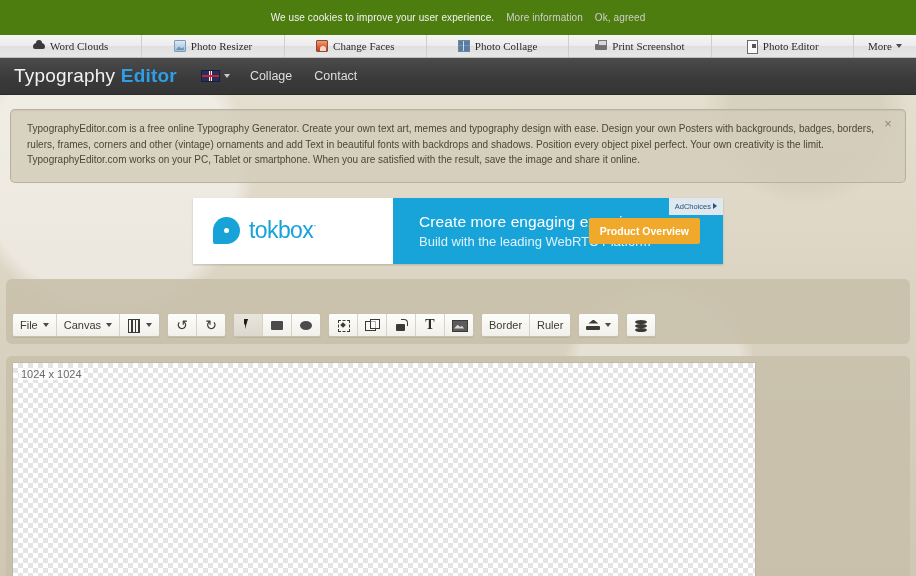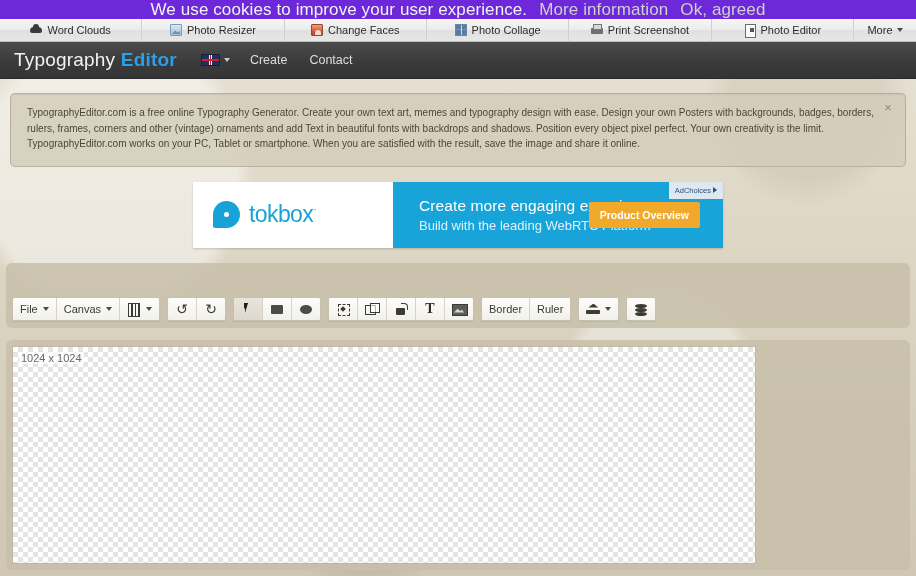--- a/index.html
+++ b/index.html
@@ -20,46 +20,47 @@
       radial-gradient(circle at 12% 30%, rgba(255,255,255,.45) 0 14%, transparent 16%),
       radial-gradient(circle at 72% 66%, rgba(255,255,255,.35) 0 11%, transparent 13%),
       radial-gradient(circle at 40% 88%, rgba(160,150,130,.22) 0 9%, transparent 12%),
       radial-gradient(circle at 88% 18%, rgba(160,150,130,.18) 0 8%, transparent 11%),
       linear-gradient(180deg, #e9e4d7 0%, #ded7c6 40%, #cfc7b3 100%);
     position: relative;
   }
 
   
   .cookie-bar {
-    height: 19px;
-    background: #6d28d9;
+    height: 35px;
+    background: #4d7c0f;
     color: #d9d9d9;
     display: flex;
     align-items: center;
     justify-content: center;
     gap: 12px;
-    font-size: 17px;
+    font-size: 10px;
     letter-spacing: .1px;
   }
   .cookie-bar .cookie-text { color: #f2f2f2; }
   .cookie-bar .cookie-link {
     color: #cfcfcf;
     text-decoration: none;
     cursor: pointer;
   }
 
   
   .net-bar {
     height: 23px;
     display: flex;
     align-items: stretch;
     background: linear-gradient(180deg, #f6f6f6 0%, #ececec 48%, #e0e0e0 52%, #e7e7e7 100%);
     border-bottom: 1px solid #bdbdbd;
     font-size: 11px;
     color: #2b2b2b;
+    font-family: Liberation Serif, serif;
   }
   .net-item {
     flex: 1 1 0;
     display: flex;
     align-items: center;
     justify-content: center;
     gap: 5px;
     border-right: 1px solid #cfcfcf;
     cursor: pointer;
     white-space: nowrap;
@@ -648,21 +649,21 @@
   <div class="brand">
     <span class="b1">Typography</span>
     <span class="b2">Editor</span>
   </div>
 
   <div class="lang">
     <span class="flag"></span>
     <span class="caret-dn-light"></span>
   </div>
 
-  <a class="nav-link">Create</a>
+  <a class="nav-link">Collage</a>
   <a class="nav-link">Contact</a>
 </div>
 
 <div class="welcome">
   <div class="welcome-body">TypographyEditor.com is a free online Typography Generator. Create your own text art, memes and typography design with ease. Design your own Posters with backgrounds, badges, borders, rulers, frames, corners and other (vintage) ornaments and add Text in beautiful fonts with backdrops and shadows. Position every object pixel perfect. Your own creativity is the limit. TypographyEditor.com works on your PC, Tablet or smartphone. When you are satisfied with the result, save the image and share it online.</div>
   <div class="welcome-close">×</div>
 </div>
 
 <div class="ad-wrap">
   <div class="ad">

